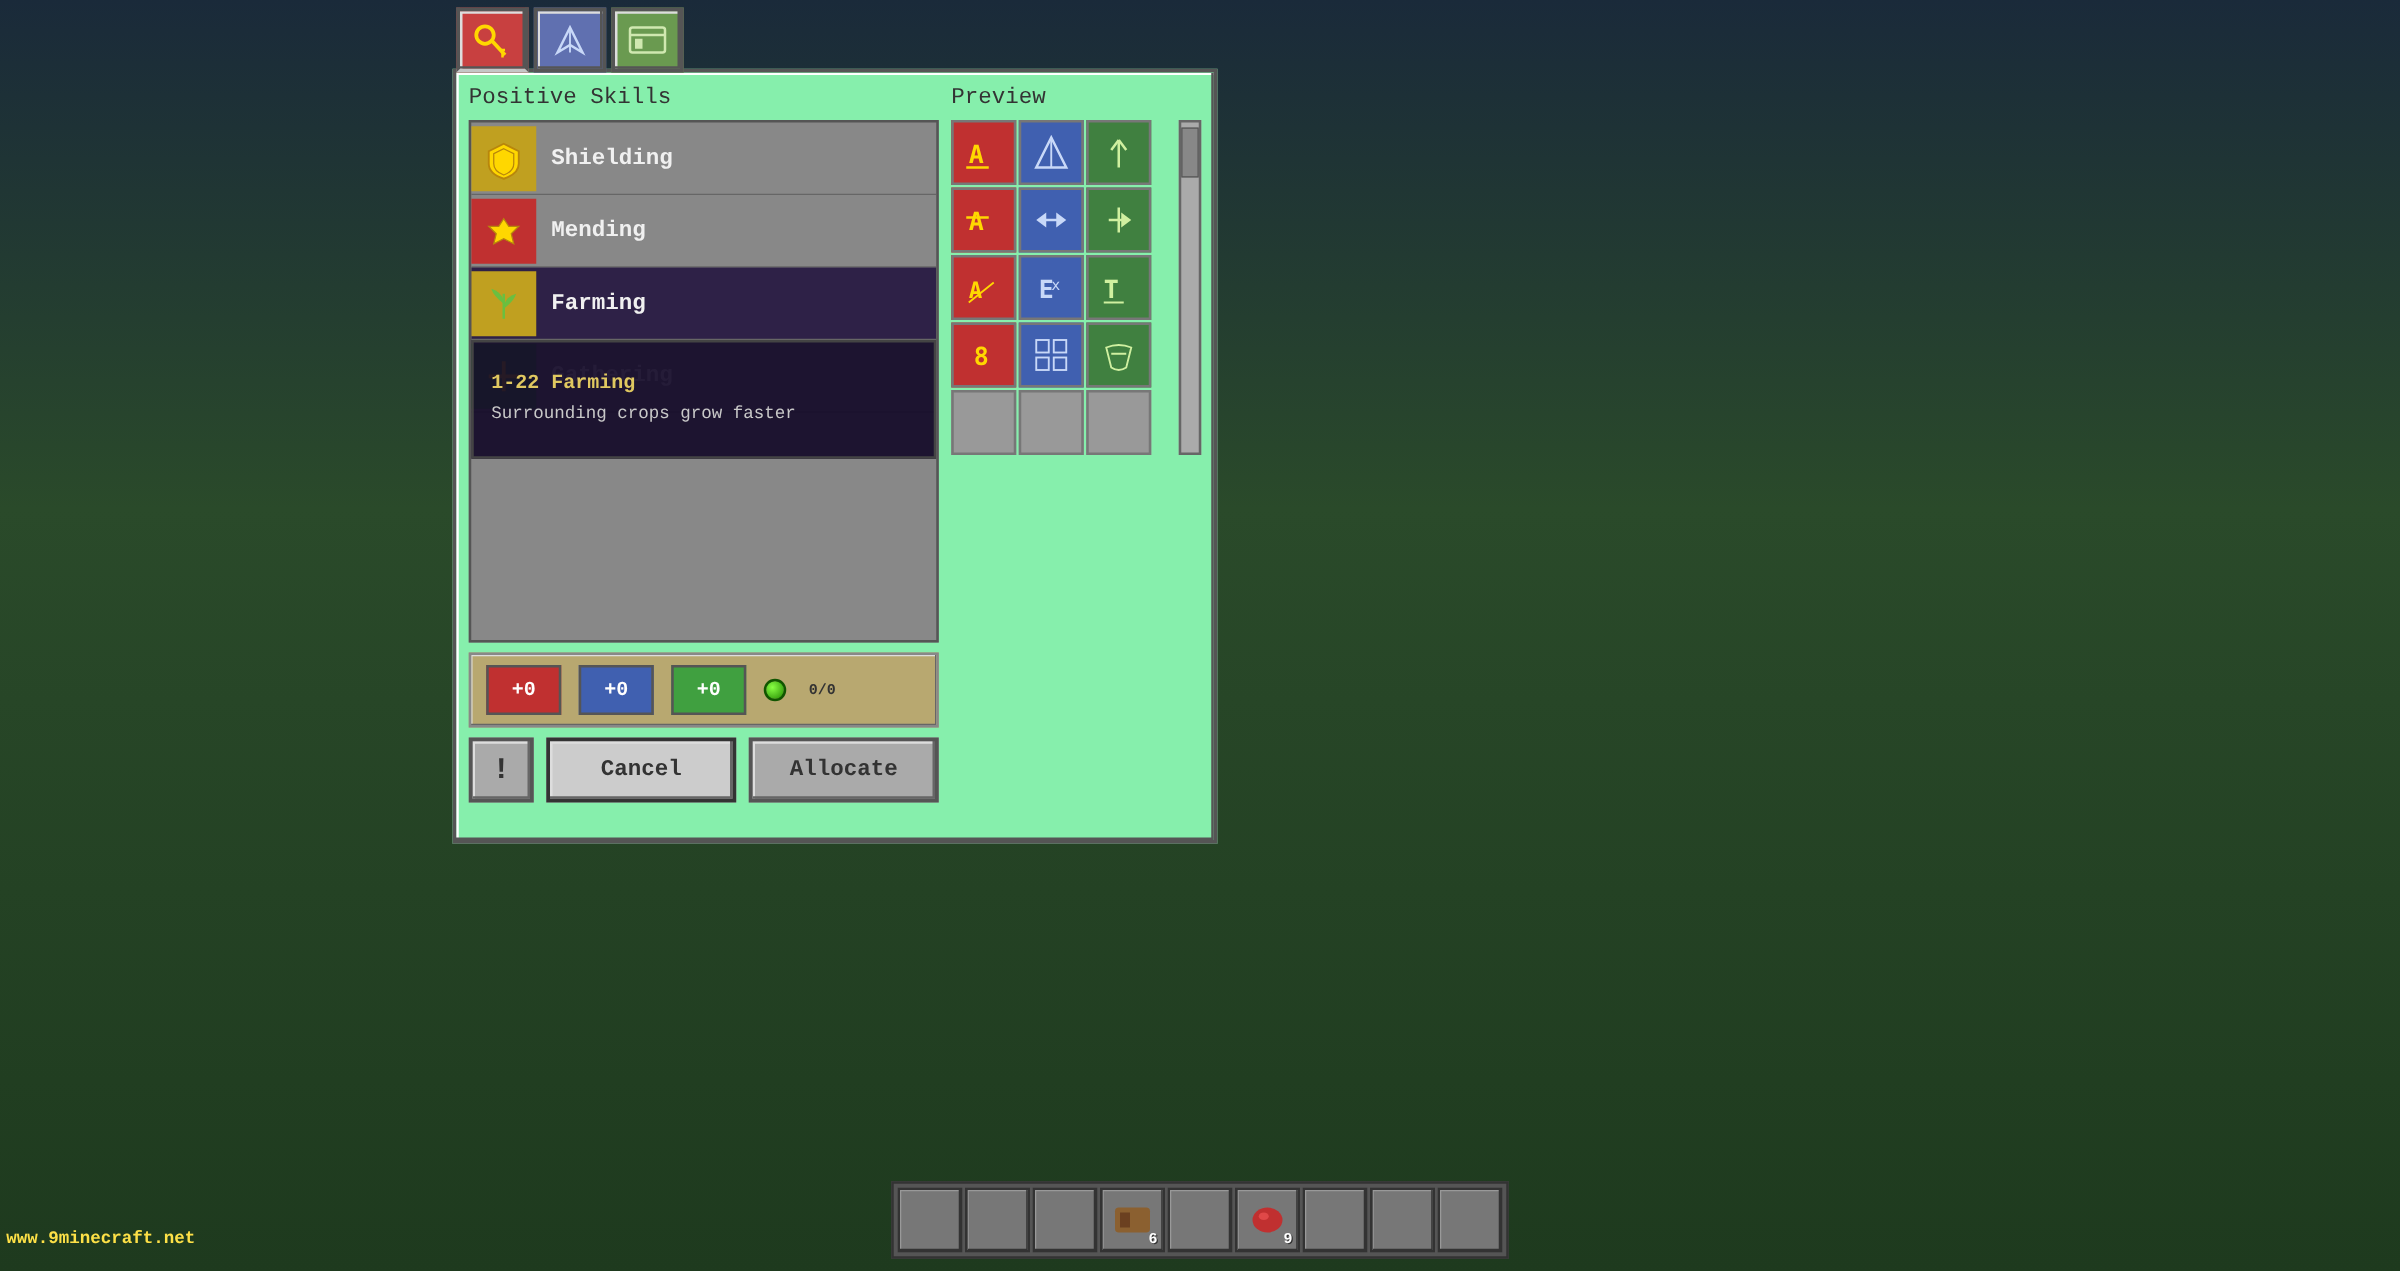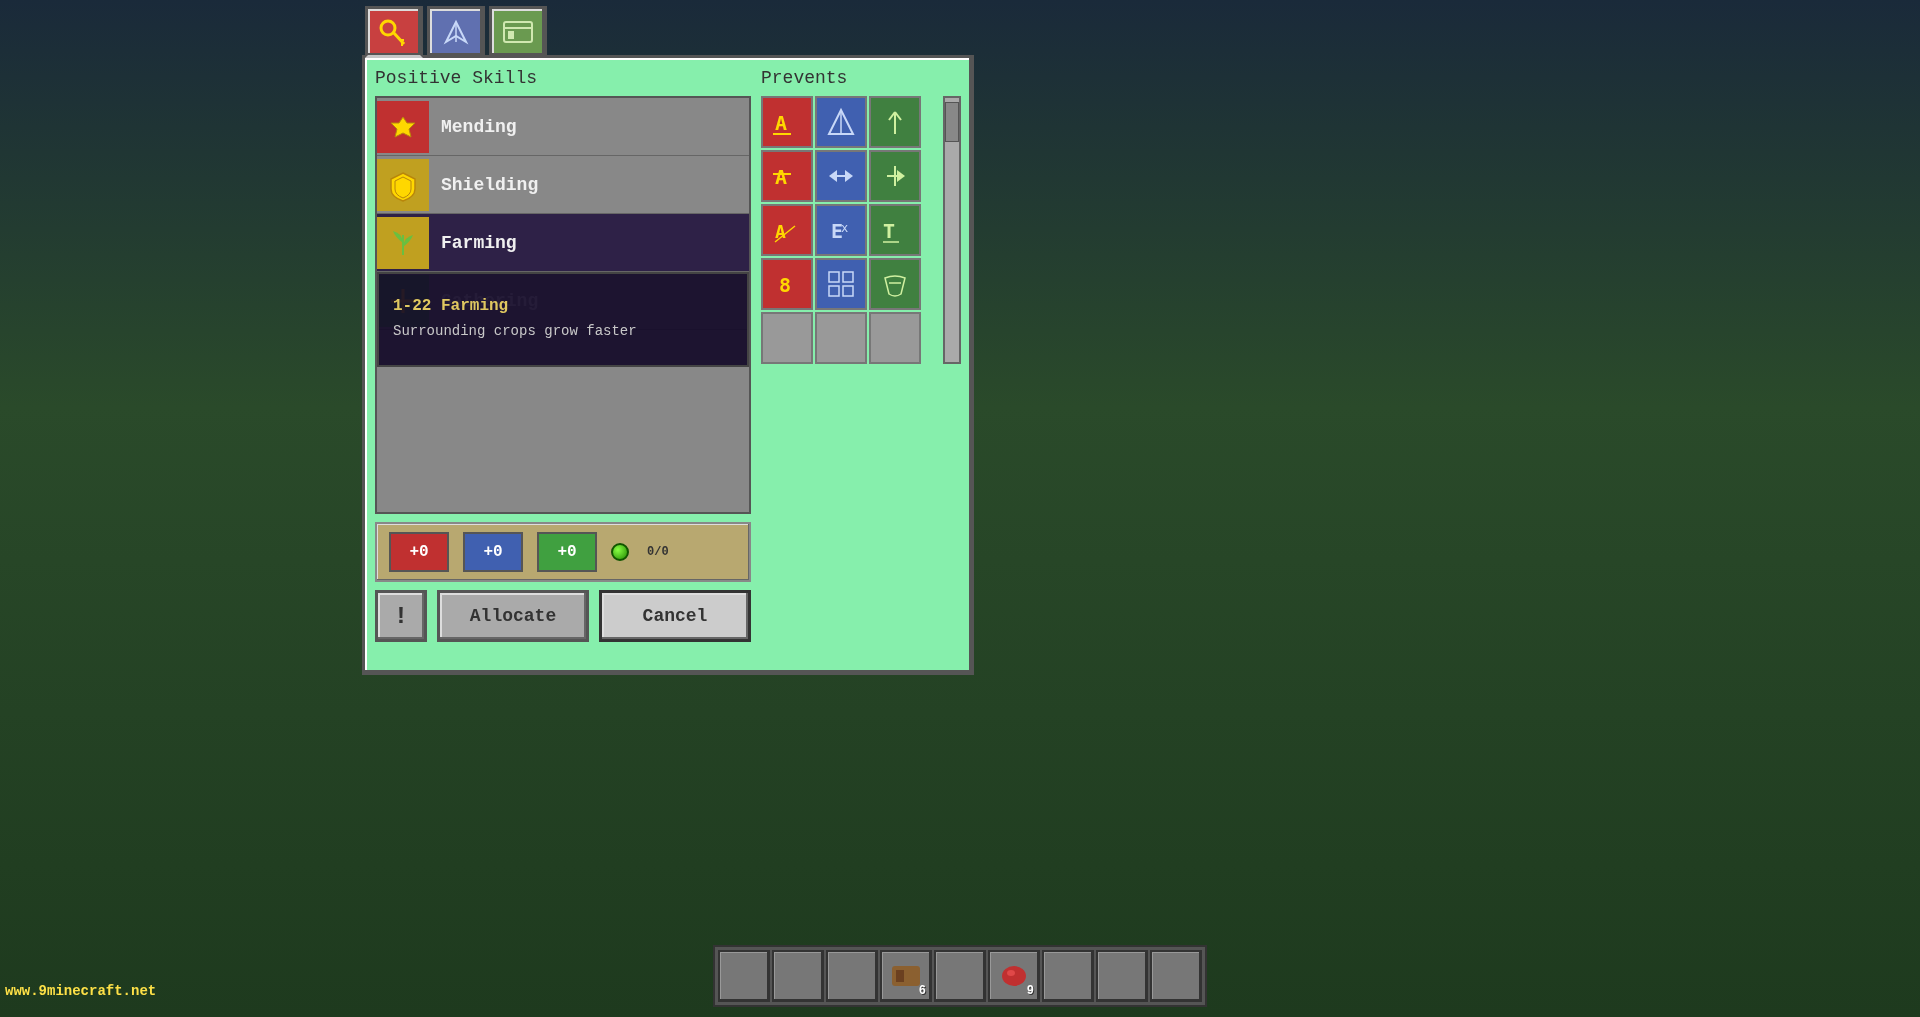--- a/index.html
+++ b/index.html
@@ -398,36 +398,36 @@
 
   <div class="dialog-inner">
     <div class="dialog-columns">
 
       <div class="left-panel">
         <div class="panel-title">Positive Skills</div>
 
         <div class="skills-list" style="position:relative;">
 
           <div class="skill-item">
-            <div class="skill-icon skill-icon-red">
-              <svg width="36" height="36" viewBox="0 0 36 36">
-                <path d="M18 8 L22 14 L30 14 L24 20 L26 28 L18 24 L10 28 L12 20 L6 14 L14 14 Z" fill="#ffd700" stroke="#b8860b" stroke-width="1"></path>
-              </svg>
-            </div>
-            <span class="skill-name">Mending</span>
-          </div>
-
-          <div class="skill-item">
             <div class="skill-icon" style="background:#c0a020;">
               <svg width="36" height="36" viewBox="0 0 36 36">
                 <path d="M18 6 L30 12 L30 22 Q30 30 18 34 Q6 30 6 22 L6 12 Z" fill="#ffd700" stroke="#b8860b" stroke-width="1.5"></path>
                 <path d="M18 10 L26 14 L26 22 Q26 28 18 31 Q10 28 10 22 L10 14 Z" fill="none" stroke="#b8860b" stroke-width="1"></path>
               </svg>
             </div>
             <span class="skill-name">Shielding</span>
+          </div>
+
+          <div class="skill-item">
+            <div class="skill-icon skill-icon-red">
+              <svg width="36" height="36" viewBox="0 0 36 36">
+                <path d="M18 8 L22 14 L30 14 L24 20 L26 28 L18 24 L10 28 L12 20 L6 14 L14 14 Z" fill="#ffd700" stroke="#b8860b" stroke-width="1"></path>
+              </svg>
+            </div>
+            <span class="skill-name">Mending</span>
           </div>
 
           <div class="skill-item" style="background: rgba(30,15,60,0.85);">
             <div class="skill-icon" style="background:#c0a020;">
               <svg width="36" height="36" viewBox="0 0 36 36">
                 <path d="M18 30 L18 10" stroke="#6abf40" stroke-width="2"></path>
                 <path d="M18 18 Q10 12 8 6 Q16 8 18 16" fill="#6abf40"></path>
                 <path d="M18 22 Q26 16 28 10 Q20 12 18 20" fill="#6abf40"></path>
               </svg>
             </div>
@@ -458,31 +458,31 @@
           <div class="stat-points">
             <div class="green-dot"></div>
             <span>0/0</span>
           </div>
         </div>
 
         <div class="action-buttons">
           <div class="btn-info">
             <span>!</span>
           </div>
+          <div class="btn-action" style="background:#ccc; border: 3px solid #333;">
+            <span>Cancel</span>
+          </div>
           <div class="btn-action">
             <span>Allocate</span>
           </div>
-          <div class="btn-action" style="background:#ccc; border: 3px solid #333;">
-            <span>Cancel</span>
-          </div>
         </div>
       </div>
 
       <div class="right-panel">
-        <div class="preview-title">Prevents</div>
+        <div class="preview-title">Preview</div>
 
         <div class="preview-grid-wrapper">
           <div class="preview-grid">
 
             <div class="preview-cell cell-red">
               <svg width="32" height="32" viewBox="0 0 32 32">
                 <text x="4" y="24" fill="#ffd700" font-size="20" font-family="monospace" font-weight="bold">A</text>
                 <line x1="2" y1="28" x2="20" y2="28" stroke="#ffd700" stroke-width="2"></line>
               </svg>
             </div>

